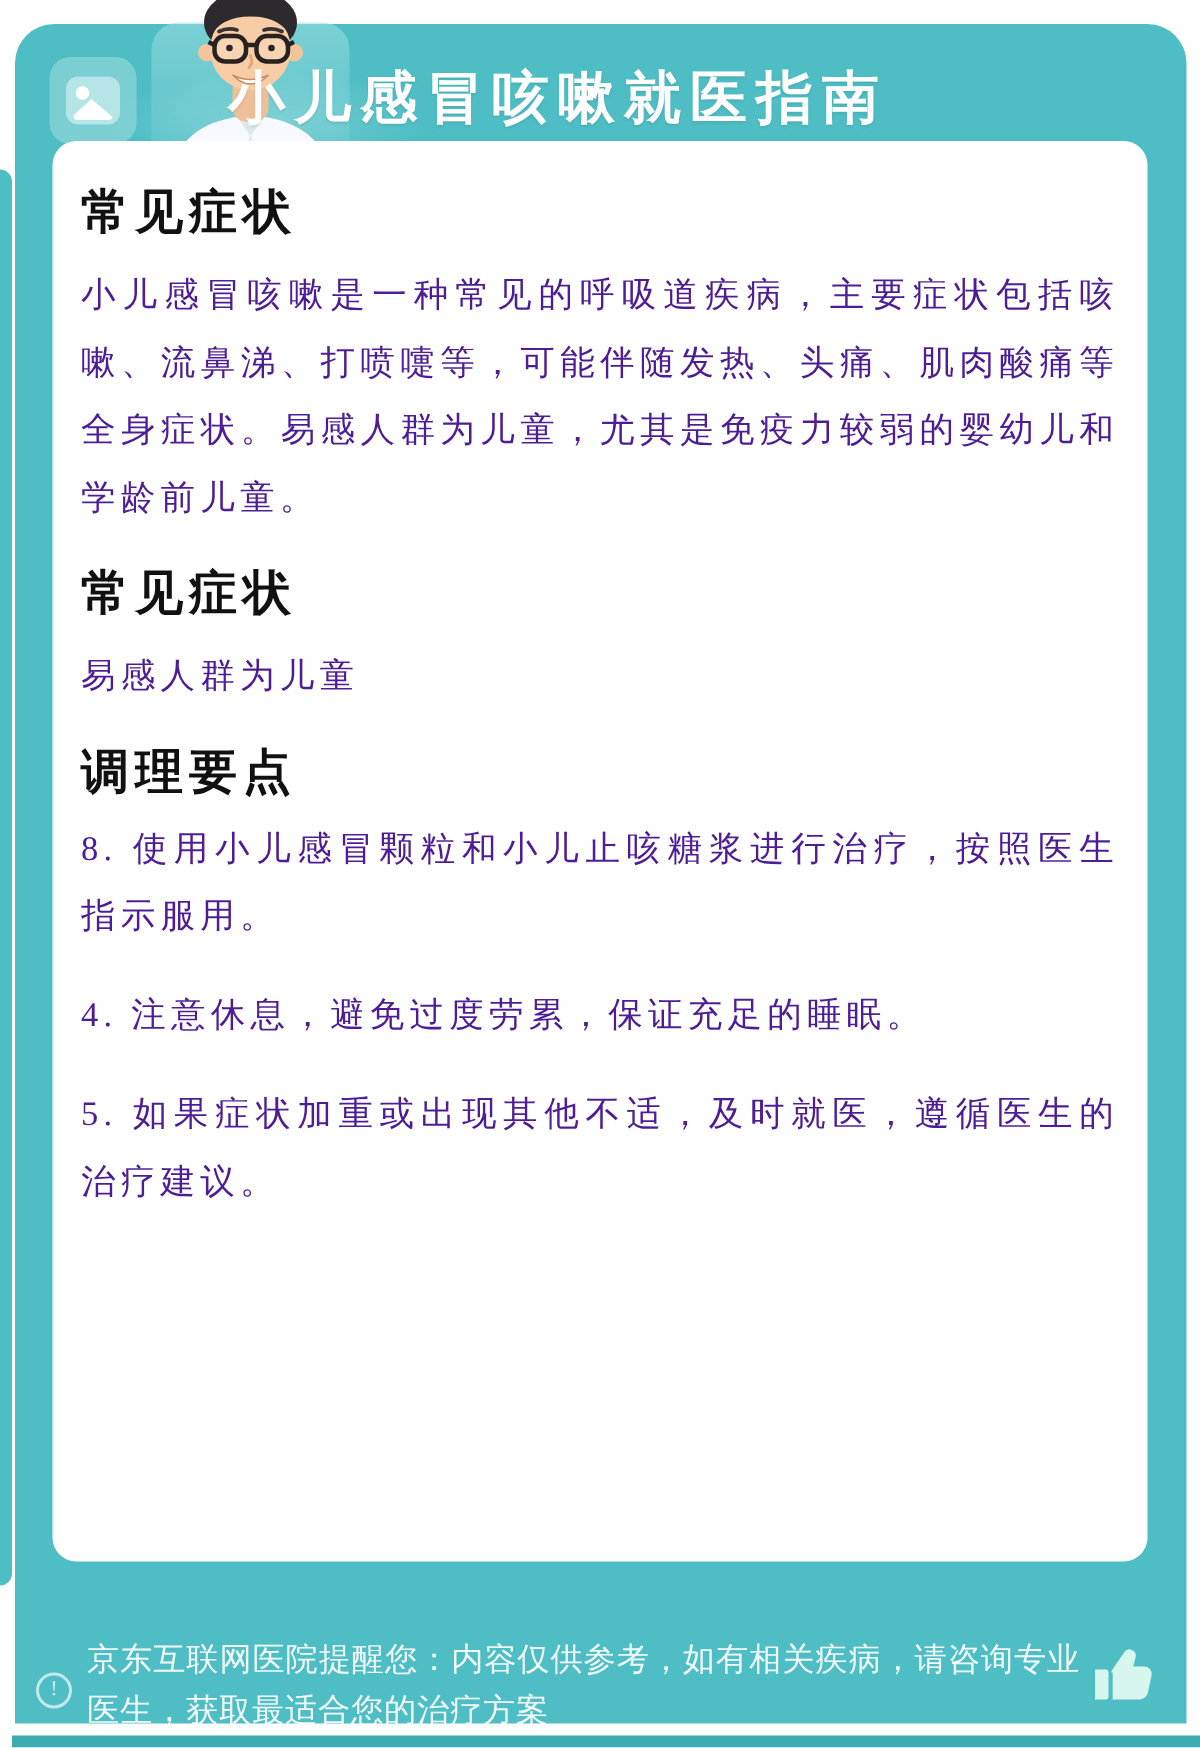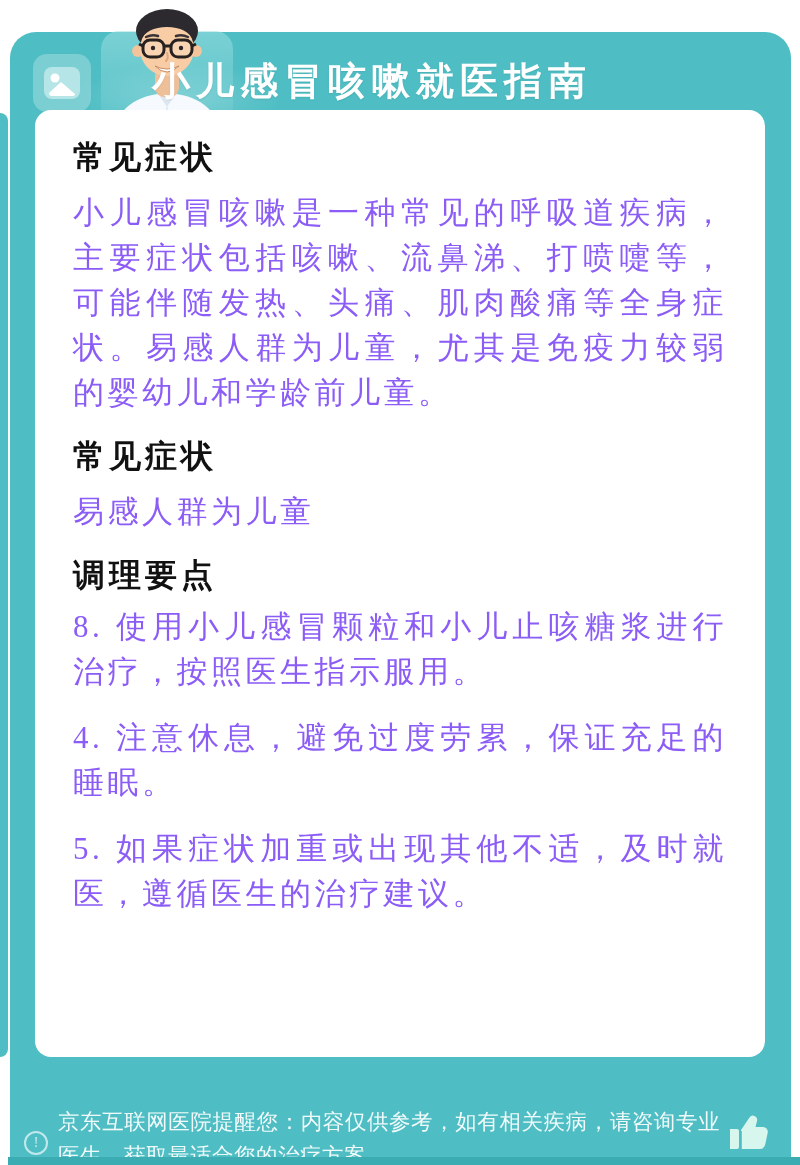--- a/index.html
+++ b/index.html
@@ -8,21 +8,21 @@
     background:#ffffff;
     font-family:"Liberation Sans", sans-serif;
   }
   
   .peek-left{
     position:absolute;left:0;top:113px;width:8px;height:944px;
     background:#4ebec4;border-radius:0 8px 8px 0;
   }
   
   .container{
-    position:absolute;left:10px;top:32px;width:781px;height:1133px;
+    position:absolute;left:10px;top:16px;width:781px;height:1133px;
     background:#4ebec4;border-radius:26px 26px 0 0;
   }
   .container::before{ 
     content:"";position:absolute;left:40px;top:0;width:260px;height:110px;
     background:radial-gradient(closest-side at 50% 60%, rgba(255,255,255,0.22), rgba(255,255,255,0) 80%);
     border-radius:20px;
   }
   
   .title{
     position:absolute;left:142px;top:24px;z-index:2;
@@ -36,32 +36,32 @@
     display:flex;align-items:center;justify-content:center;
   }
   .avatar{
     position:absolute;left:73px;top:-29px;width:168px;height:140px;z-index:2;
     pointer-events:none;
   }
   
   .card{
     position:absolute;left:25px;top:78px;width:730px;height:947px;z-index:3;
     background:#ffffff;border-radius:16px;
-    padding:10px 38px;box-sizing:border-box;overflow:hidden;
+    padding:10px 19px;box-sizing:border-box;overflow:hidden;
     color:#1c1c1c;
   }
   .card h2{
     font-size:32px;font-weight:bold;letter-spacing:4px;
     margin:16px 0 6px 0;color:#111;
     font-family:"Liberation Sans", sans-serif;
   }
   .card p{
     font-family:"Liberation Serif", serif;
-    font-size:31px;line-height:45px;letter-spacing:3.5px;
-    text-align:justify;margin:10px 0 20px 0;color:#8b5cf6;
+    font-size:23px;line-height:45px;letter-spacing:3.5px;
+    text-align:justify;margin:10px 0 20px 0;color:#4c1d95;
   }
   .card p.tip{margin:0 0 21px 0;}
   
   .footer{
     position:absolute;left:0;top:1033px;width:781px;height:100px;z-index:1;
   }
   .info-icon{
     position:absolute;left:14px;top:66px;width:20px;height:20px;
     border:2px solid rgba(255,255,255,0.65);border-radius:50%;
     color:rgba(255,255,255,0.75);font-size:14px;line-height:20px;

